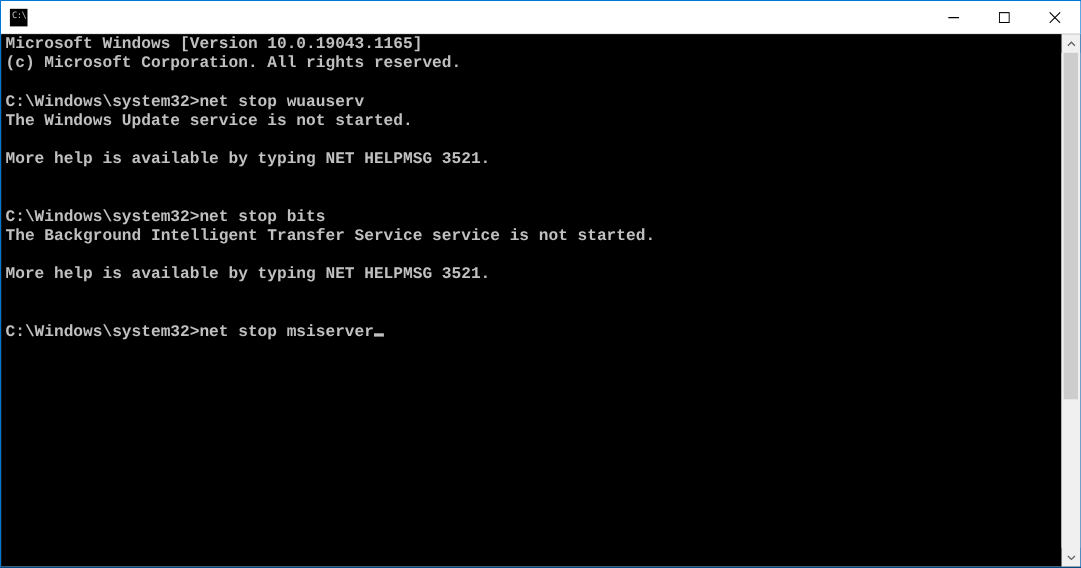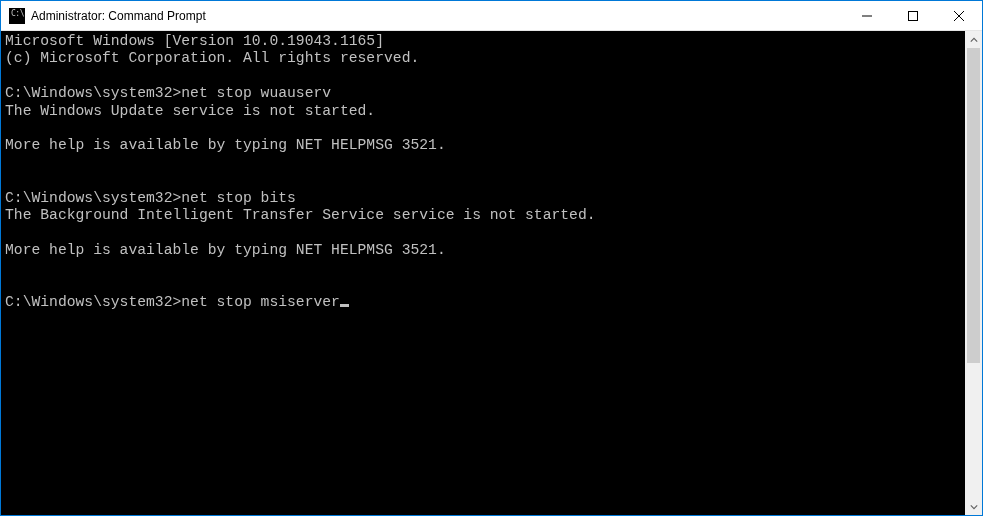--- a/index.html
+++ b/index.html
@@ -53,20 +53,21 @@
     display:flex; align-items:center; justify-content:center;
     color:#000;
   }
   .win-btn svg { width:10px; height:10px; }
 
   .client {
     flex:1;
     display:flex;
     background:#000;
     min-height:0;
+    font-weight:bold;
   }
   .terminal {
     flex:1;
     color:#c0c0c0;
     font-family: Consolas, "Courier New", monospace;
     font-size: 14.7px;
     line-height: 17.4px;
     white-space: pre;
     padding: 2px 0 0 4px;
     overflow:hidden;
@@ -100,21 +101,20 @@
 </head>
 <body>
 
 <div class="window">
 
   <div class="titlebar">
     <span class="titlebar-icon">
       <span class="titlebar-icon-bg"></span>
       <span class="titlebar-icon-txt">C:\</span>
     </span>
-    <span class="titlebar-title">Administrator: Command Prompt</span>
     <span class="titlebar-spacer"></span>
     <div class="win-controls">
       <div class="win-btn">
         <svg viewBox="0 0 10 10">
             <line x1="0" y1="5" x2="10" y2="5" stroke="currentColor" stroke-width="1"></line>
           </svg>
       </div>
       <div class="win-btn">
         <svg viewBox="0 0 10 10">
             <rect x="0.5" y="0.5" width="9" height="9" fill="none" stroke="currentColor" stroke-width="1"></rect>

